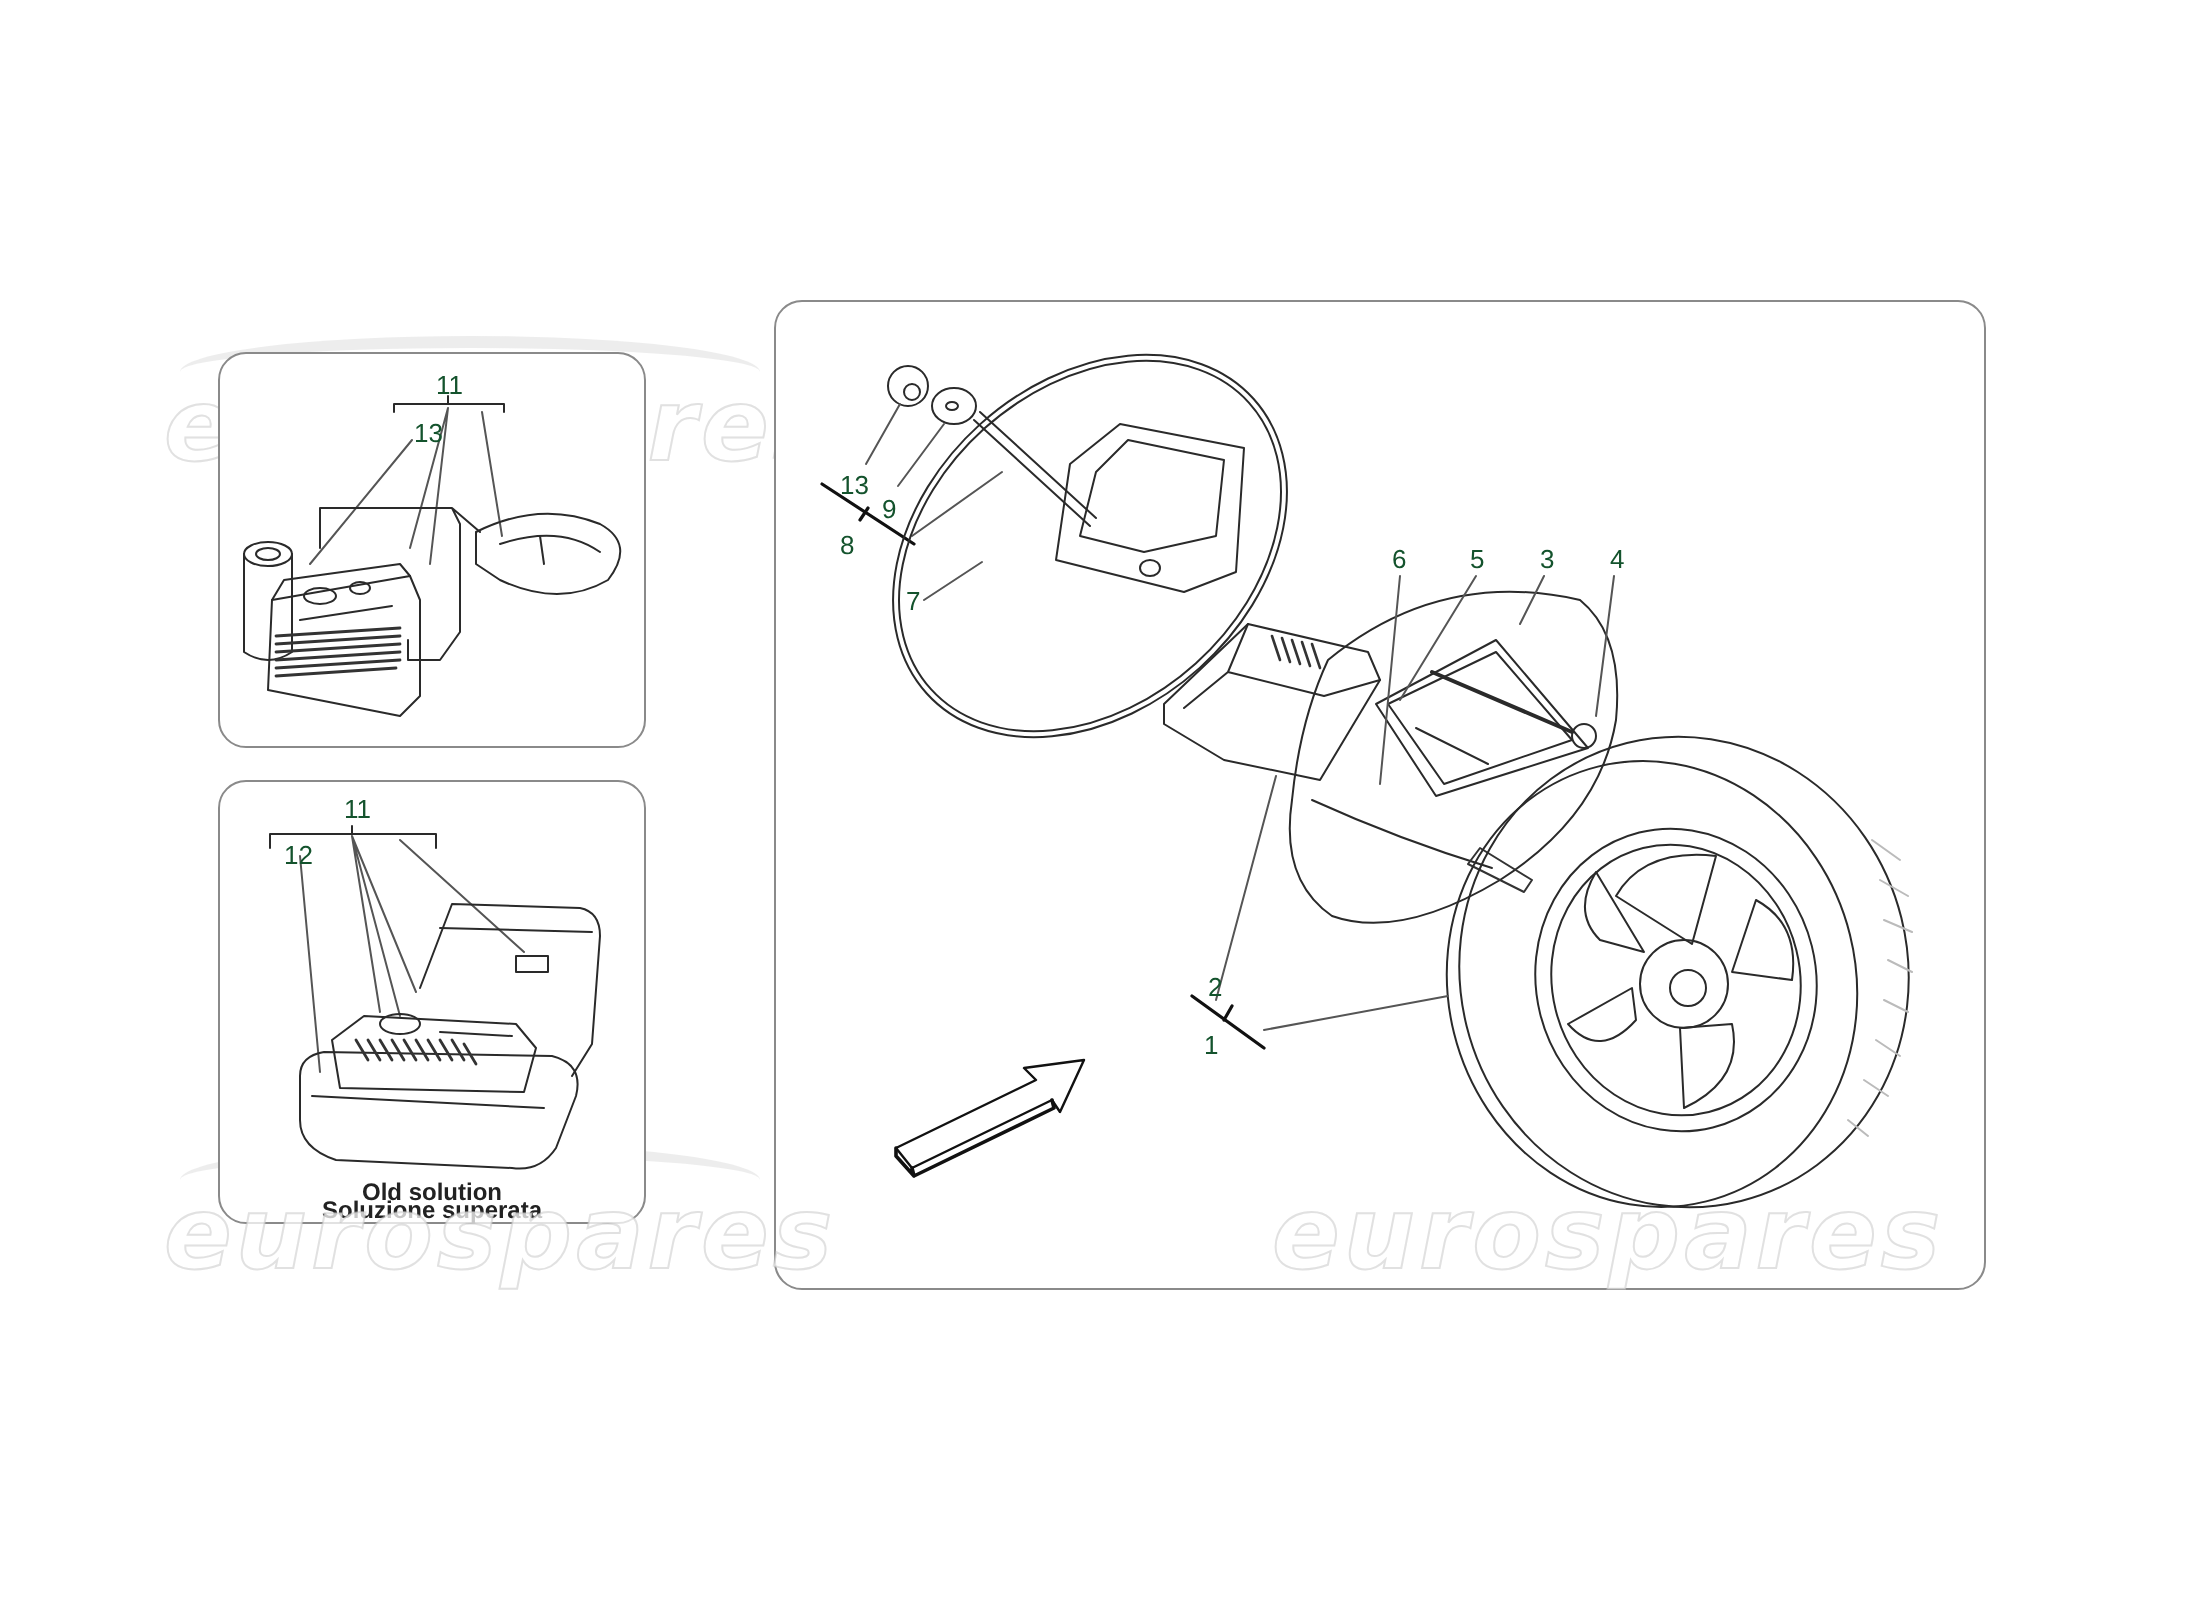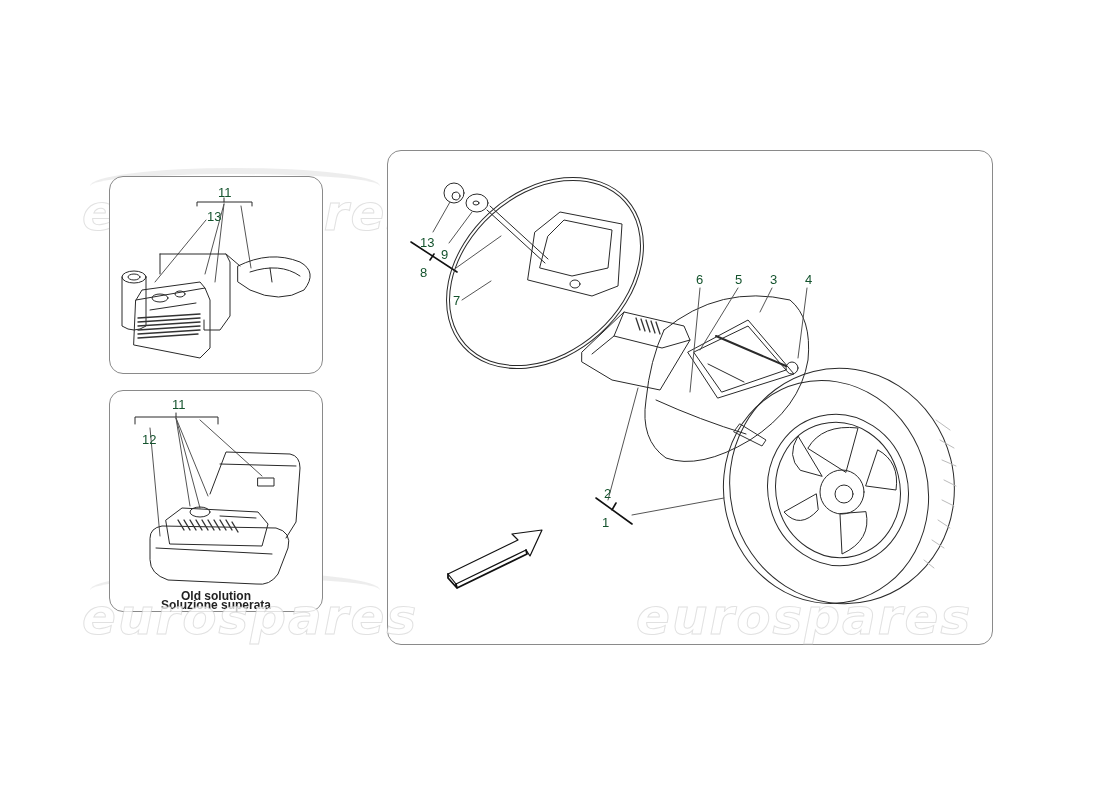--- a/index.html
+++ b/index.html
@@ -134,21 +134,21 @@
 
     <path d="M448 574 L518 540 L512 534 L542 530 L530 556 L526 550 L456 584 Z" stroke="#111" stroke-width="1.2"></path>
     <path d="M456 584 L457 588 L527 554 L526 550 M448 574 L448 578 L457 588" stroke="#111" stroke-width="1.8"></path>
   </g>
 </svg>
 
 <div class="callout" style="left:218px;top:186px;">11</div>
 <div class="callout" style="left:207px;top:210px;">13</div>
 
 <div class="callout" style="left:172px;top:398px;">11</div>
-<div class="callout" style="left:142px;top:421px;margin-top:12px;">12</div>
+<div class="callout" style="left:142px;top:421px;">12</div>
 
 <div class="callout" style="left:420px;top:236px;">13</div>
 <div class="callout" style="left:441px;top:248px;">9</div>
 <div class="callout" style="left:420px;top:266px;">8</div>
 <div class="callout" style="left:453px;top:294px;">7</div>
 <div class="callout" style="left:696px;top:273px;">6</div>
 <div class="callout" style="left:735px;top:273px;">5</div>
 <div class="callout" style="left:770px;top:273px;">3</div>
 <div class="callout" style="left:805px;top:273px;">4</div>
 <div class="callout" style="left:604px;top:487px;">2</div>

